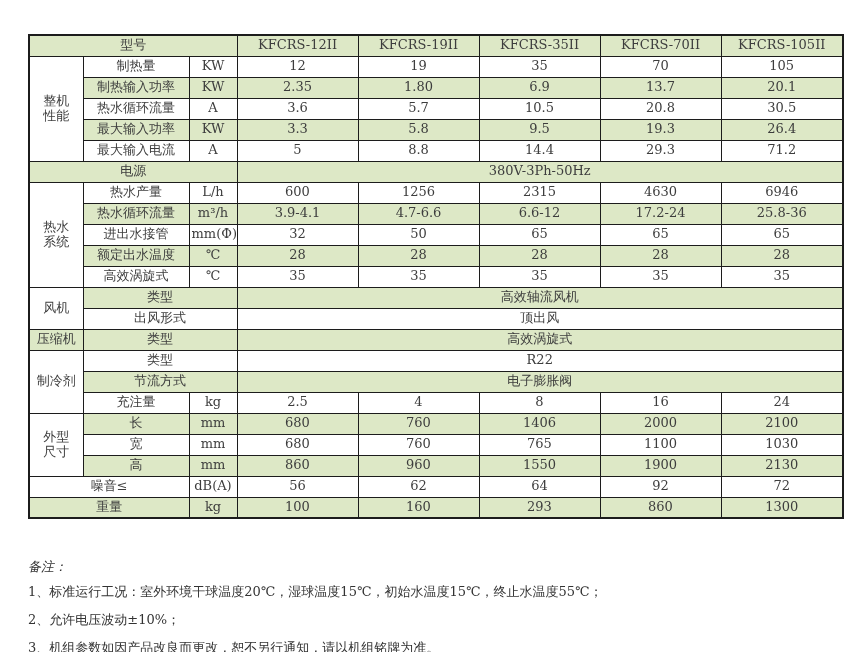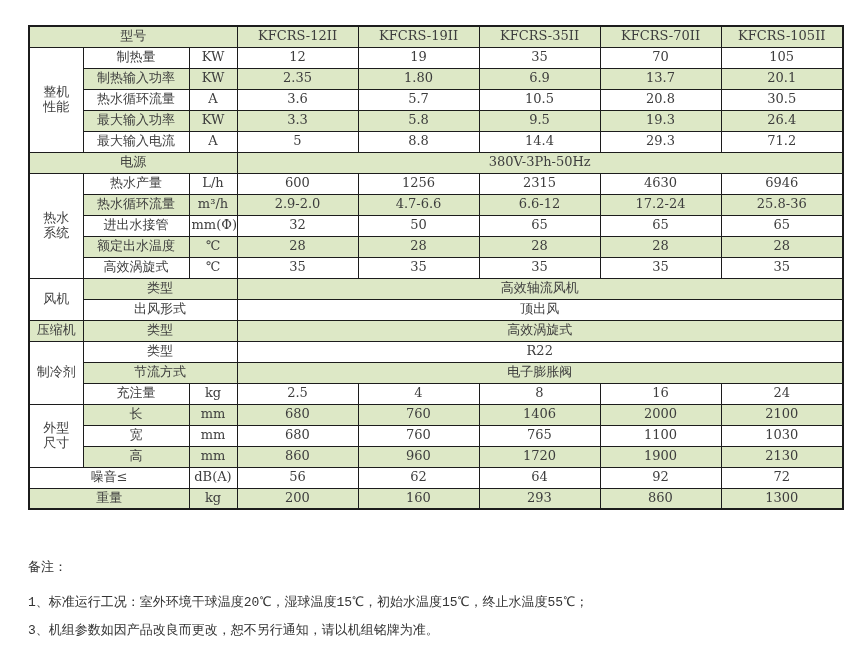--- a/index.html
+++ b/index.html
@@ -13,21 +13,21 @@
     margin: 0;
     padding: 0;
     width: 850px;
     height: 652px;
     background: #ffffff;
     font-family: "DejaVu Serif", "Liberation Serif", serif;
     color: var(--text);
   }
   .sheet { position: relative; width: 850px; height: 652px; }
 
-  .table-wrap { position: absolute; left: 28px; top: 25px; }
+  .table-wrap { position: absolute; left: 28px; top: 34px; }
 
   table.spec {
     border-collapse: collapse;
     table-layout: fixed;
     width: 814px;
     border: 2px solid var(--border);
   }
   table.spec td {
     border: 1.5px solid var(--border);
     height: 21px;
@@ -43,22 +43,22 @@
   td.white { background: var(--white); }
 
   .notes {
     position: absolute;
     left: 28px;
     top: 558px;
     width: 800px;
     font-size: 13px;
     color: #333333;
   }
-  .notes .note-title { margin-bottom: 17px; }
-  .notes .note-line { margin-bottom: 10px; font-family: Liberation Mono, monospace; }
+  .notes .note-title { margin-bottom: 7px; font-style: italic; }
+  .notes .note-line { margin-bottom: 10px; }
 </style>
 </head>
 <body>
 
 <div class="sheet">
 
   <div class="table-wrap">
     <table class="spec">
       <colgroup>
         <col style="width:54px">
@@ -137,21 +137,21 @@
             <td class="white">L/h</td>
             <td class="white">600</td>
             <td class="white">1256</td>
             <td class="white">2315</td>
             <td class="white">4630</td>
             <td class="white">6946</td>
           </tr>
           <tr>
             <td class="green">热水循环流量</td>
             <td class="green">m³/h</td>
-            <td class="green">2.9-2.0</td>
+            <td class="green">3.9-4.1</td>
             <td class="green">4.7-6.6</td>
             <td class="green">6.6-12</td>
             <td class="green">17.2-24</td>
             <td class="green">25.8-36</td>
           </tr>
           <tr>
             <td class="white">进出水接管</td>
             <td class="white">mm(Φ)</td>
             <td class="white">32</td>
             <td class="white">50</td>
@@ -227,45 +227,46 @@
             <td class="white">760</td>
             <td class="white">765</td>
             <td class="white">1100</td>
             <td class="white">1030</td>
           </tr>
           <tr>
             <td class="green">高</td>
             <td class="green">mm</td>
             <td class="green">860</td>
             <td class="green">960</td>
-            <td class="green">1720</td>
+            <td class="green">1550</td>
             <td class="green">1900</td>
             <td class="green">2130</td>
           </tr>
           <tr>
             <td colspan="2" class="white">噪音≤</td>
             <td class="white">dB(A)</td>
             <td class="white">56</td>
             <td class="white">62</td>
             <td class="white">64</td>
             <td class="white">92</td>
             <td class="white">72</td>
           </tr>
           <tr>
             <td colspan="2" class="green">重量</td>
             <td class="green">kg</td>
-            <td class="green">200</td>
+            <td class="green">100</td>
             <td class="green">160</td>
             <td class="green">293</td>
             <td class="green">860</td>
             <td class="green">1300</td>
           </tr>
         </tbody>
     </table>
   </div>
 
   <div class="notes">
     <div class="note-title">备注：</div>
     <div class="note-line">1、标准运行工况：室外环境干球温度20℃，湿球温度15℃，初始水温度15℃，终止水温度55℃；</div>
+    <div class="note-line">2、允许电压波动±10%；</div>
     <div class="note-line">3、机组参数如因产品改良而更改，恕不另行通知，请以机组铭牌为准。</div>
   </div>
 
 </div>
 
 </body></html>

